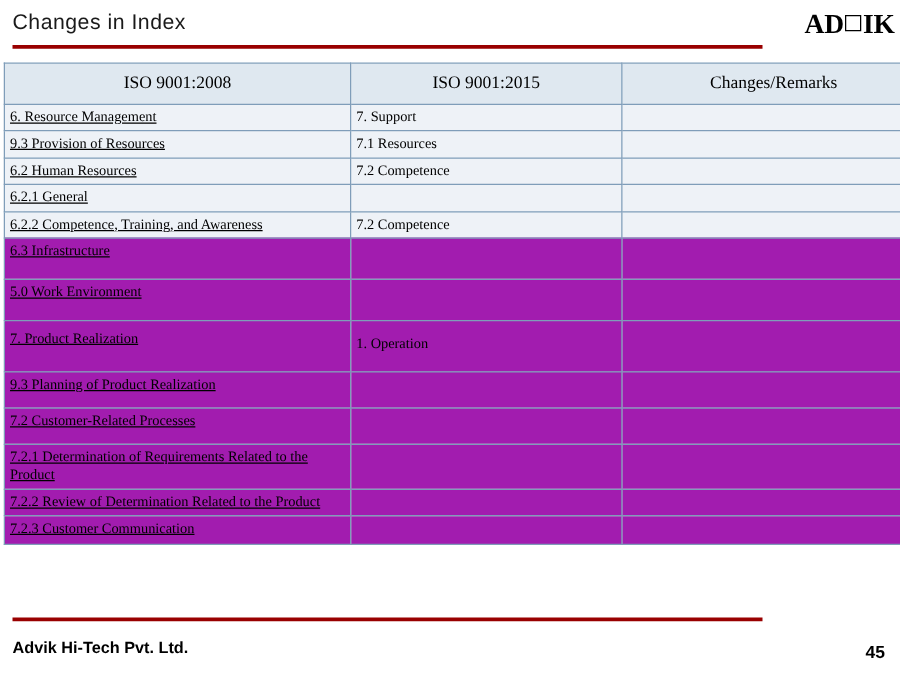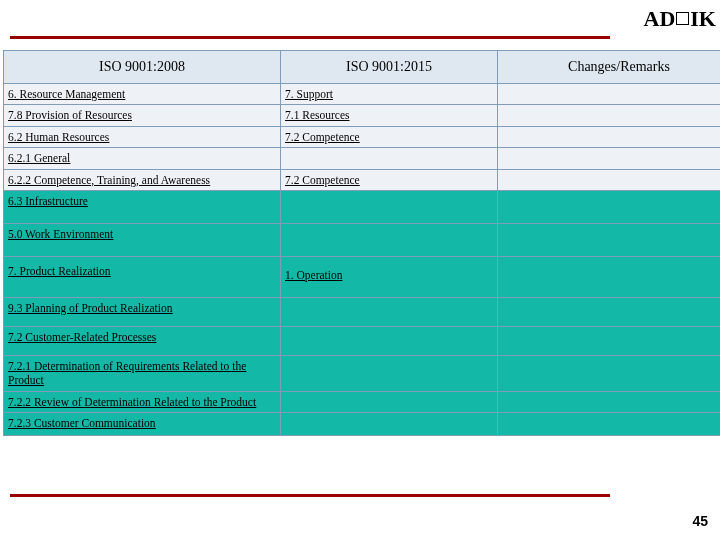--- a/index.html
+++ b/index.html
@@ -105,60 +105,60 @@
     font-weight: normal;
     font-family: "Liberation Serif", serif;
     color: #000000;
     height: 26px;
     vertical-align: middle;
   }
   table.idx td {
     font-size: 11.5px;
     color: #000000;
     line-height: 1.25;
-    text-decoration: underline;
   }
   td.c1 { width: 268px; }
   td.c2 { width: 208px; }
   td.c3 { width: 234px; }
   th.h1 { width: 268px; }
   th.h2 { width: 208px; }
   th.h3 { width: 234px; }
   tr.shade td { background: #eef2f7; }
-  tr.plain td { background: #14b8a6; }
+  tr.plain td { background: #a21caf; }
   .u {
     text-decoration: underline;
   }
 </style>
 </head>
 <body>
 
 <div class="slide">
 
+  <div class="title">Changes in Index</div>
 
   <div class="logo"><span>AD</span><span class="sq"></span><span>IK</span></div>
 
   <div class="hrule-top"></div>
 
   <table class="idx">
     <thead>
       <tr>
         <th class="h1">ISO 9001:2008</th>
         <th class="h2">ISO 9001:2015</th>
         <th class="h3">Changes/Remarks</th>
       </tr>
     </thead>
     <tbody>
       <tr class="shade">
         <td class="c1"><span class="u">6. Resource Management</span></td>
         <td class="c2"><span>7. Support</span></td>
         <td class="c3"><span></span></td>
       </tr>
       <tr class="shade">
-        <td class="c1"><span class="u">7.8 Provision of Resources</span></td>
+        <td class="c1"><span class="u">9.3 Provision of Resources</span></td>
         <td class="c2"><span>7.1 Resources</span></td>
         <td class="c3"><span></span></td>
       </tr>
       <tr class="shade">
         <td class="c1"><span class="u">6.2 Human Resources</span></td>
         <td class="c2"><span>7.2 Competence</span></td>
         <td class="c3"><span></span></td>
       </tr>
       <tr class="shade">
         <td class="c1"><span class="u">6.2.1 General</span></td>
@@ -207,15 +207,16 @@
       </tr>
       <tr class="plain">
         <td class="c1" style="height:16px"><span class="u">7.2.3 Customer Communication</span></td>
         <td class="c2"><span></span></td>
         <td class="c3"><span></span></td>
       </tr>
     </tbody>
   </table>
 
   <div class="hrule-bottom"></div>
+  <div class="footer-text">Advik Hi-Tech Pvt. Ltd.</div>
   <div class="page-number">45</div>
 
 </div>
 
 </body></html>

